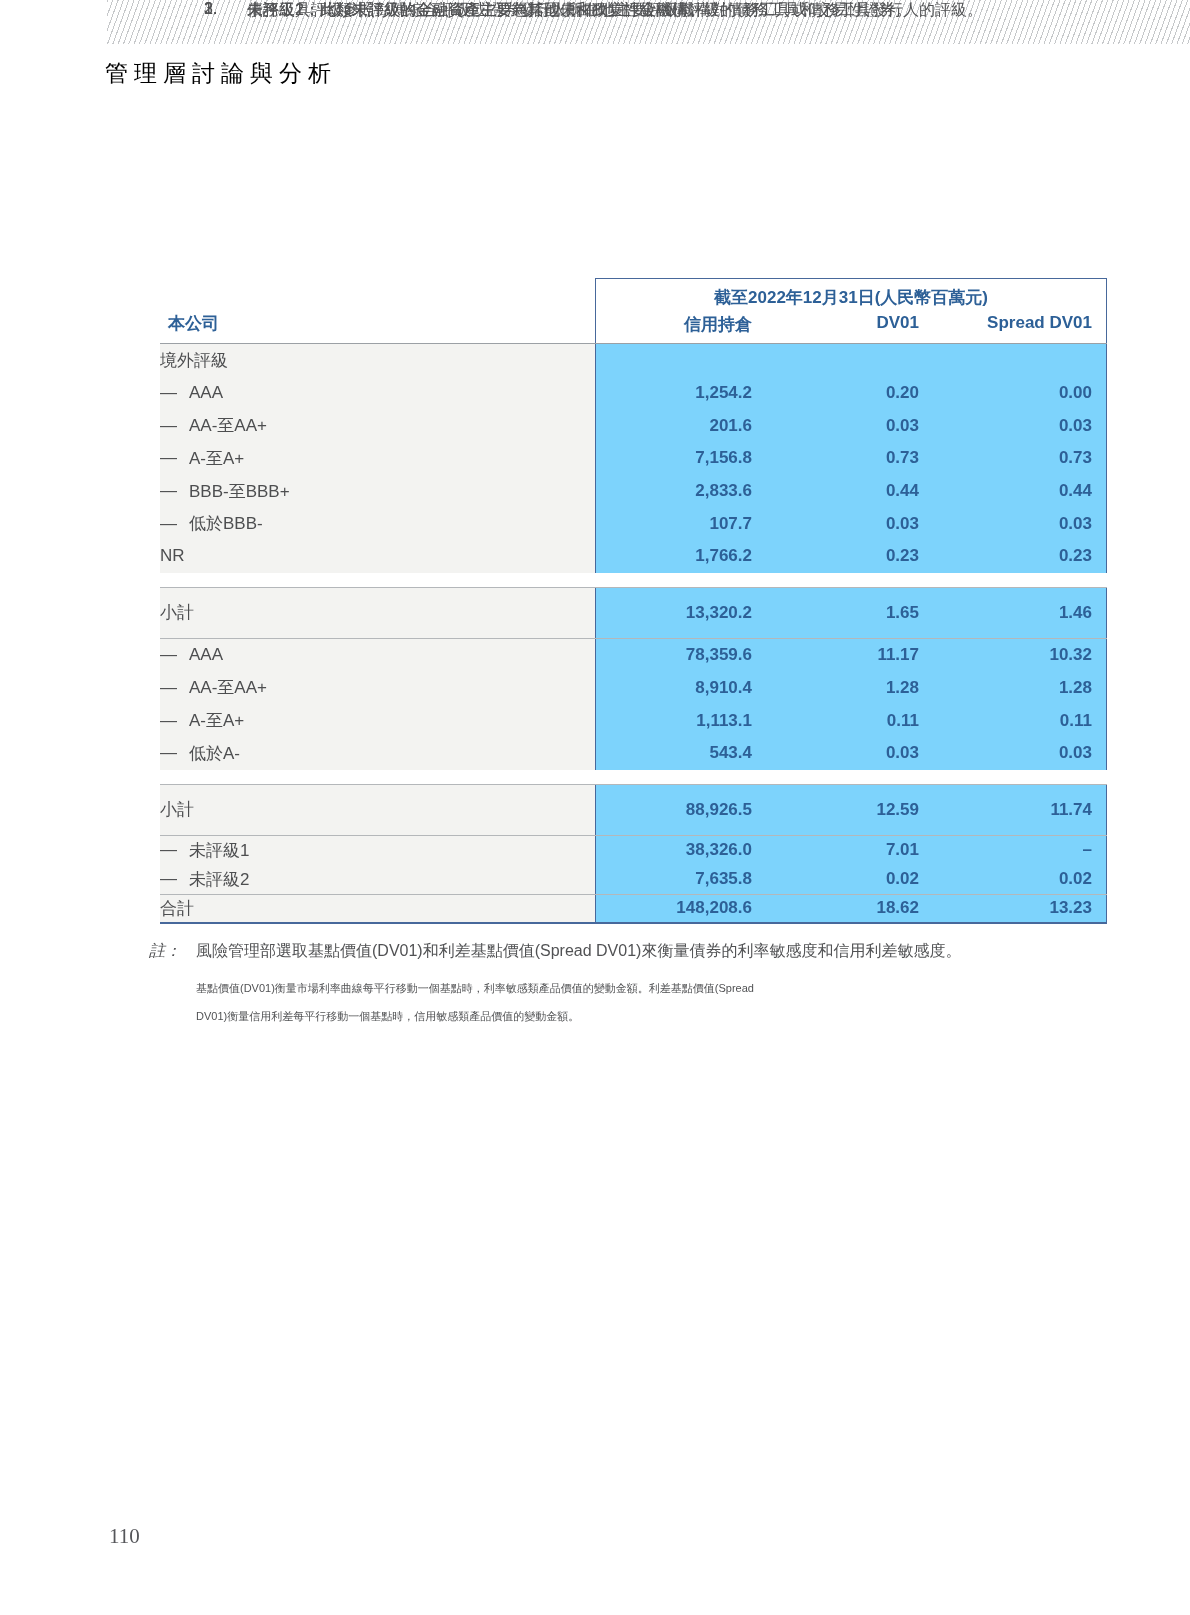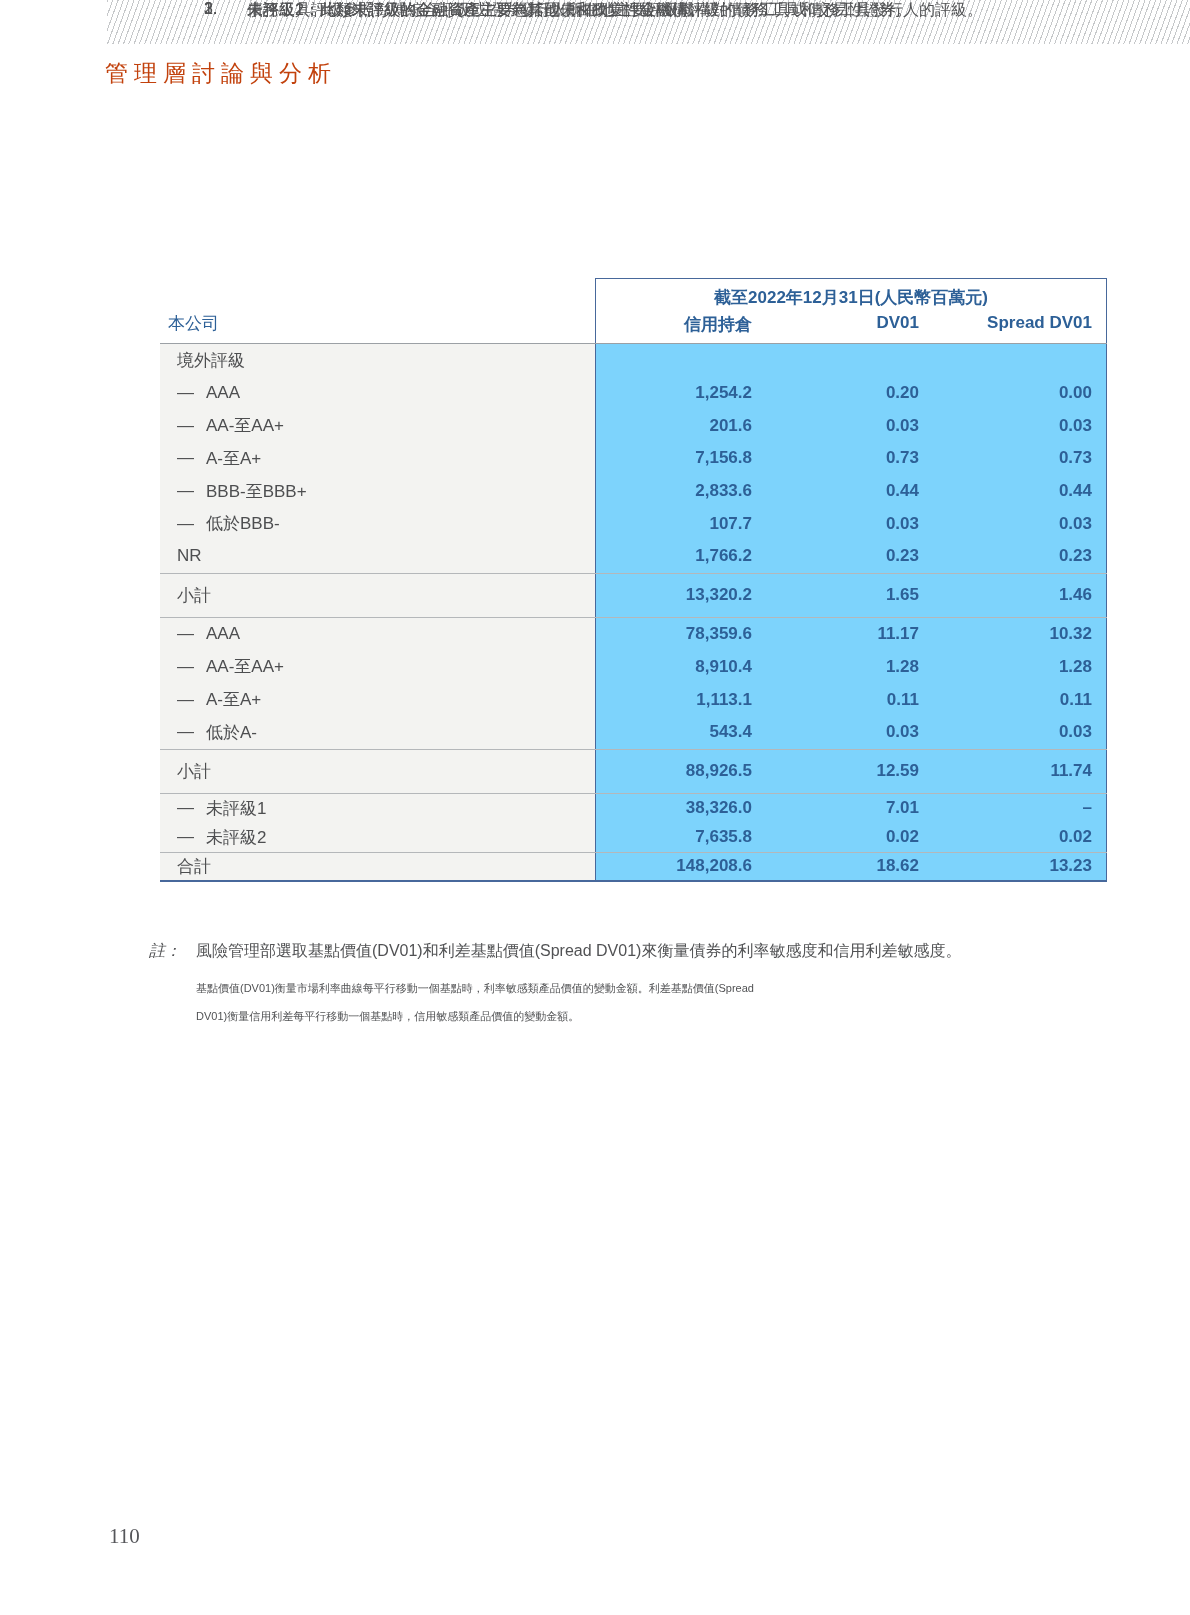--- a/index.html
+++ b/index.html
@@ -8,58 +8,58 @@
     font-family:"Liberation Sans", sans-serif;overflow:hidden;
   }
   
   .banner{
     position:absolute;left:107px;top:0;width:1083px;height:44px;
     background:repeating-linear-gradient(110deg,#c6c8ca 0px,#c6c8ca 1px,#ffffff 1px,#ffffff 5px);
   }
   .page-title{
     position:absolute;left:105px;top:58px;margin:0;
     font-family:"Liberation Serif", serif;font-weight:normal;
-    font-size:23px;letter-spacing:6px;color:#c2410c;
+    font-size:23px;letter-spacing:6px;color:#000000;
   }
   
   .credit-table{position:absolute;left:160px;top:278px;width:947px;}
   .thead{
     display:flex;height:66px;box-sizing:border-box;
     border-bottom:1px solid #9ba0a5;
   }
   .thead-left{
     width:435px;box-sizing:border-box;display:flex;align-items:flex-end;
     padding:0 0 8px 8px;
   }
-  .thead-left span{color:#2d6097;font-weight:normal;font-size:17px;}
+  .thead-left span{color:#2d6097;font-weight:bold;font-size:17px;}
   .thead-right{
     width:512px;box-sizing:border-box;
     border:1.5px solid #47689b;border-bottom:none;
     display:flex;flex-direction:column;justify-content:space-between;
     padding:7px 0 7px;
   }
   .date-header{text-align:center;color:#2d6097;font-weight:bold;font-size:17px;}
   .col-headers{display:grid;grid-template-columns:156px 167px 186px;}
   .col-headers span{text-align:right;color:#2d6097;font-weight:bold;font-size:17px;}
   .col-headers span:last-child{padding-right:13px;box-sizing:border-box;}
   .tbody{border-bottom:2px solid #47689b;}
   .row{display:flex;box-sizing:border-box;height:32.7px;}
   .row .lab{
     width:435px;box-sizing:border-box;background:#f3f3f1;color:#4d4e50;
-    font-size:17px;display:flex;align-items:center;padding-left:17px;
+    font-size:17px;display:flex;align-items:center;padding-left:0;
   }
   .row .dash{display:inline-block;width:29px;color:#4d4e50;}
   .row .vals{
     width:512px;box-sizing:border-box;background:#7dd3fc;
     border-left:1.5px solid #47689b;border-right:1.5px solid #47689b;
     display:grid;grid-template-columns:156px 167px 186px;align-items:center;
   }
   .row .v{text-align:right;font-weight:bold;color:#2d6097;font-size:17px;}
   .row .v:last-child{padding-right:13px;box-sizing:border-box;}
-  .row.subtotal{height:45px;border-top:1px solid #b4b7ba;border-bottom:1px solid #b4b7ba;}
+  .row.subtotal{height:52px;border-top:1px solid #b4b7ba;border-bottom:1px solid #b4b7ba;margin-top:14px;}
   .row.total{height:28px;border-top:1px solid #b4b7ba;}
   .row.unrated{height:29px;}
   
   .note-intro{position:absolute;left:149px;top:941px;display:flex;white-space:nowrap;
     font-size:16px;color:#515254;}
   .note-label{width:47px;font-style:italic;flex:0 0 47px;}
   .note-para{position:absolute;left:196px;top:975px;font-size:11px;color:#515254;
     line-height:27.5px;white-space:nowrap;}
   .note-item{position:absolute;left:204px;display:flex;white-space:nowrap;
     font-size:16px;color:#515254;}

